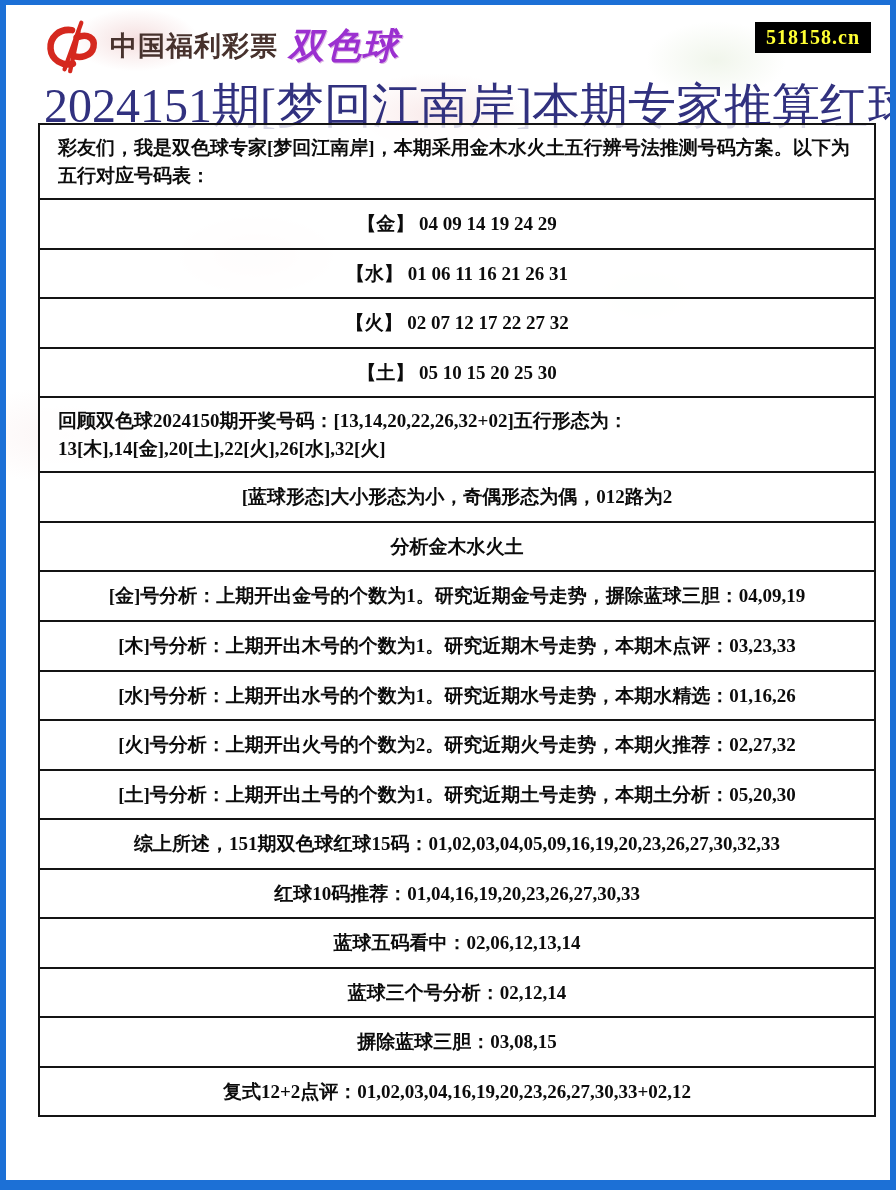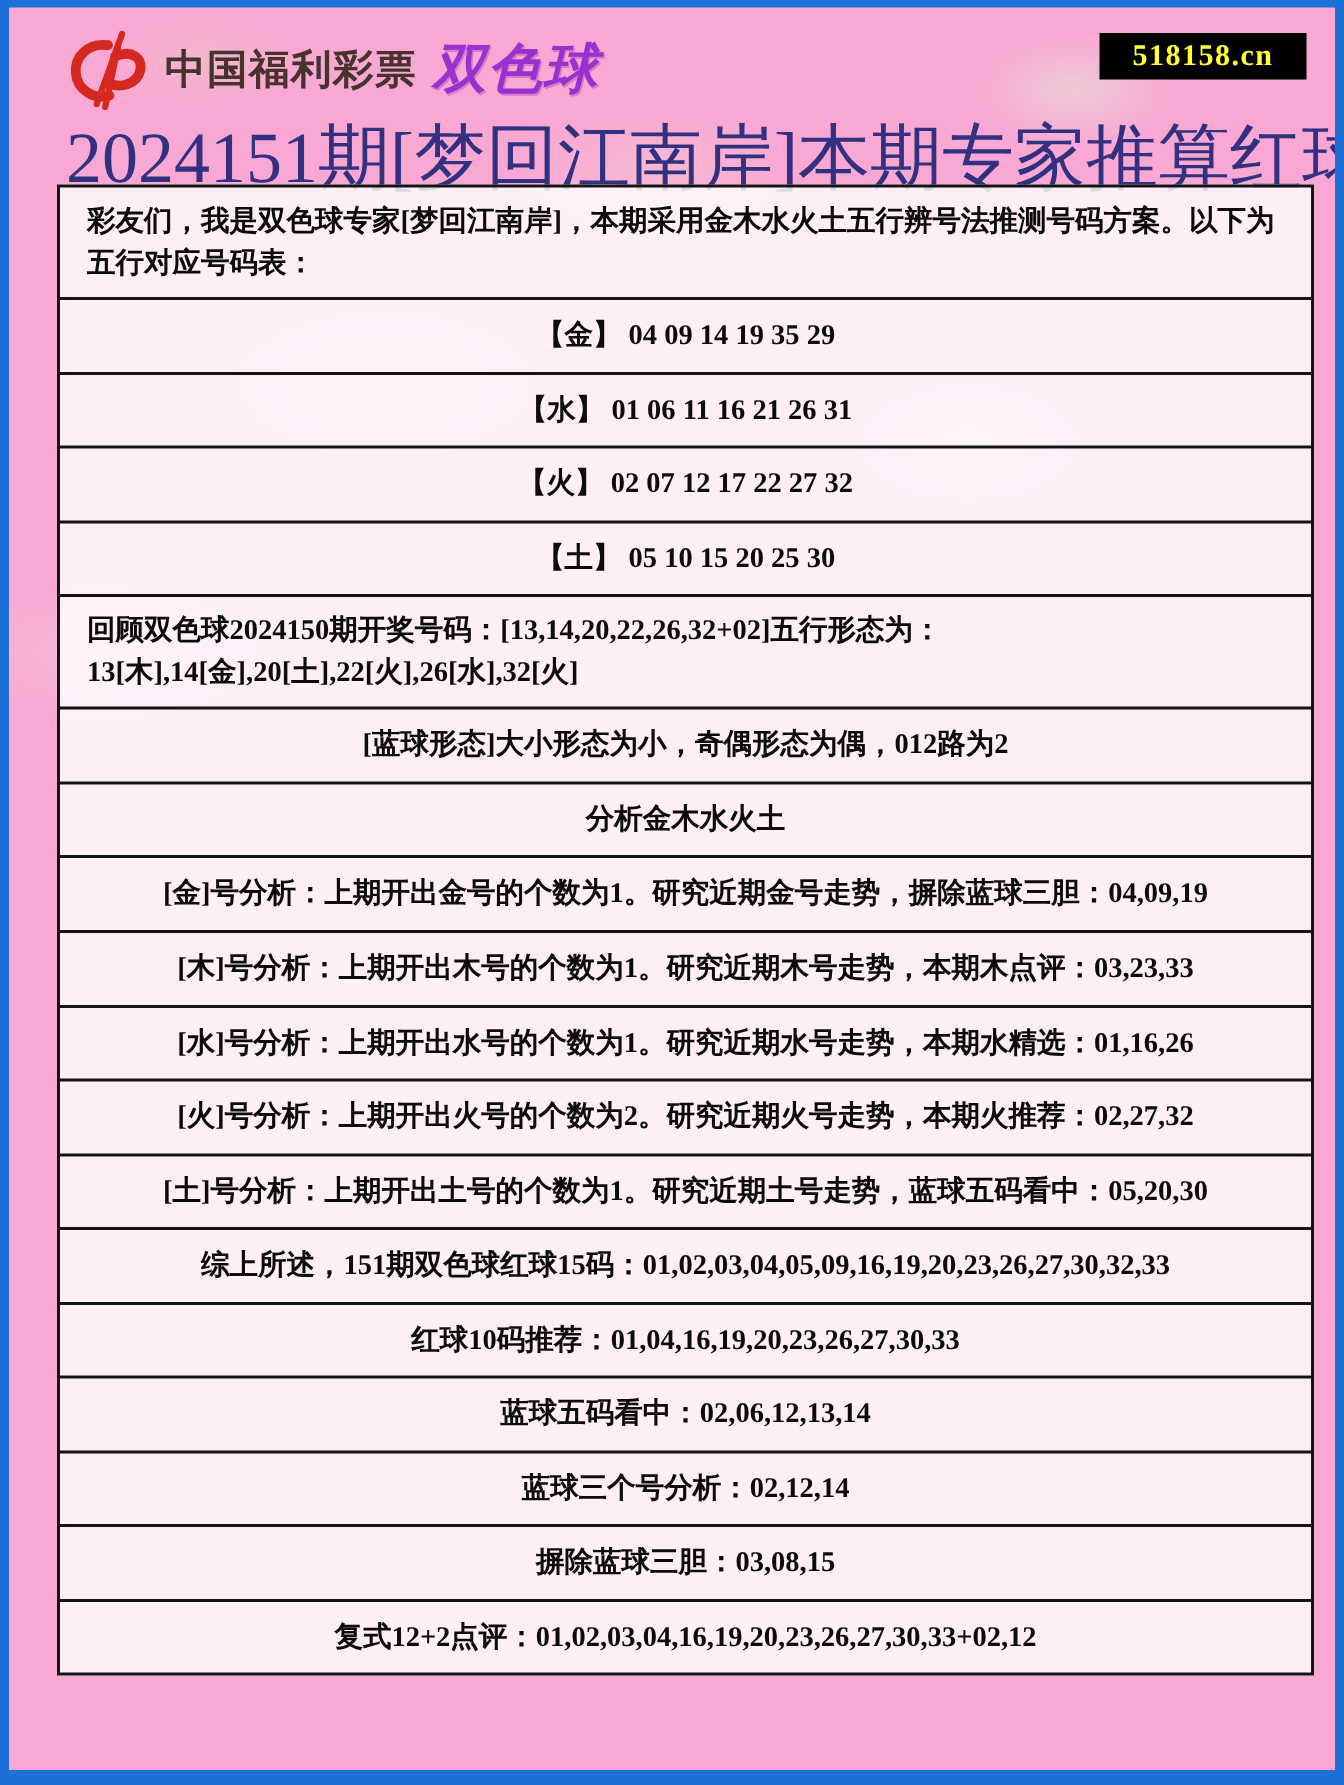--- a/index.html
+++ b/index.html
@@ -1,21 +1,21 @@
 <!DOCTYPE html>
 <html><head>
 <meta charset="utf-8">
 <style>
   * { margin:0; padding:0; box-sizing:border-box; }
   html,body { background:#e8e8e8; }
   .page {
     position:relative;
     width:896px; height:1190px;
     margin:0 auto;
-    background:#f9a8d4;
+    background:#ffffff;
     border:solid #1c70d6;
     border-width:5px 6px 10px 6px;
     outline:1px solid #0b2d62;
     overflow:hidden;
     font-family:"Liberation Serif","DejaVu Serif",serif;
     color:#111;
   }
   .bg-floral {
     position:absolute; left:0; top:0; width:100%; height:520px;
     background:
@@ -35,21 +35,21 @@
     font-size:27px; font-weight:bold; color:#47322d; letter-spacing:1px;
   }
   .logo-text-sub {
     font-family:"Liberation Sans","DejaVu Sans",sans-serif;
     font-size:36px; font-weight:bold; font-style:italic;
     color:#9b30d0; letter-spacing:1px;
     text-shadow:1px 1px 0 rgba(150,40,170,.35);
   }
   .badge {
     position:absolute; top:17px; right:19px;
-    width:138px; height:31px;
+    width:116px; height:31px;
     background:#000; color:#ffff33;
     font-size:20px; font-weight:bold;
     display:flex; align-items:center; justify-content:center;
     letter-spacing:1px;
   }
   .page-title {
     margin-top:6px;
     font-size:48px; line-height:1.1;
     color:#31317f;
     white-space:nowrap;
@@ -89,32 +89,32 @@
       </span>
       <span class="logo-text-main">中国福利彩票</span>
       <span class="logo-text-sub">双色球</span>
     </div>
     <div class="badge">518158.cn</div>
     <div class="page-title">2024151期[梦回江南岸]本期专家推算红球十码</div>
   </div>
 
   <div class="analysis-table">
       <div class="trow left">彩友们，我是双色球专家[梦回江南岸]，本期采用金木水火土五行辨号法推测号码方案。以下为五行对应号码表：</div>
-      <div class="trow center">【金】 04 09 14 19 35 29</div>
+      <div class="trow center">【金】 04 09 14 19 24 29</div>
       <div class="trow center">【水】 01 06 11 16 21 26 31</div>
       <div class="trow center">【火】 02 07 12 17 22 27 32</div>
       <div class="trow center">【土】 05 10 15 20 25 30</div>
       <div class="trow left">回顾双色球2024150期开奖号码：[13,14,20,22,26,32+02]五行形态为：13[木],14[金],20[土],22[火],26[水],32[火]</div>
       <div class="trow center">[蓝球形态]大小形态为小，奇偶形态为偶，012路为2</div>
       <div class="trow center">分析金木水火土</div>
       <div class="trow center">[金]号分析：上期开出金号的个数为1。研究近期金号走势，摒除蓝球三胆：04,09,19</div>
       <div class="trow center">[木]号分析：上期开出木号的个数为1。研究近期木号走势，本期木点评：03,23,33</div>
       <div class="trow center">[水]号分析：上期开出水号的个数为1。研究近期水号走势，本期水精选：01,16,26</div>
       <div class="trow center">[火]号分析：上期开出火号的个数为2。研究近期火号走势，本期火推荐：02,27,32</div>
-      <div class="trow center">[土]号分析：上期开出土号的个数为1。研究近期土号走势，蓝球五码看中：05,20,30</div>
+      <div class="trow center">[土]号分析：上期开出土号的个数为1。研究近期土号走势，本期土分析：05,20,30</div>
       <div class="trow center">综上所述，151期双色球红球15码：01,02,03,04,05,09,16,19,20,23,26,27,30,32,33</div>
       <div class="trow center">红球10码推荐：01,04,16,19,20,23,26,27,30,33</div>
       <div class="trow center">蓝球五码看中：02,06,12,13,14</div>
       <div class="trow center">蓝球三个号分析：02,12,14</div>
       <div class="trow center">摒除蓝球三胆：03,08,15</div>
       <div class="trow center">复式12+2点评：01,02,03,04,16,19,20,23,26,27,30,33+02,12</div>
     </div>
 </div>
 
 </body></html>

